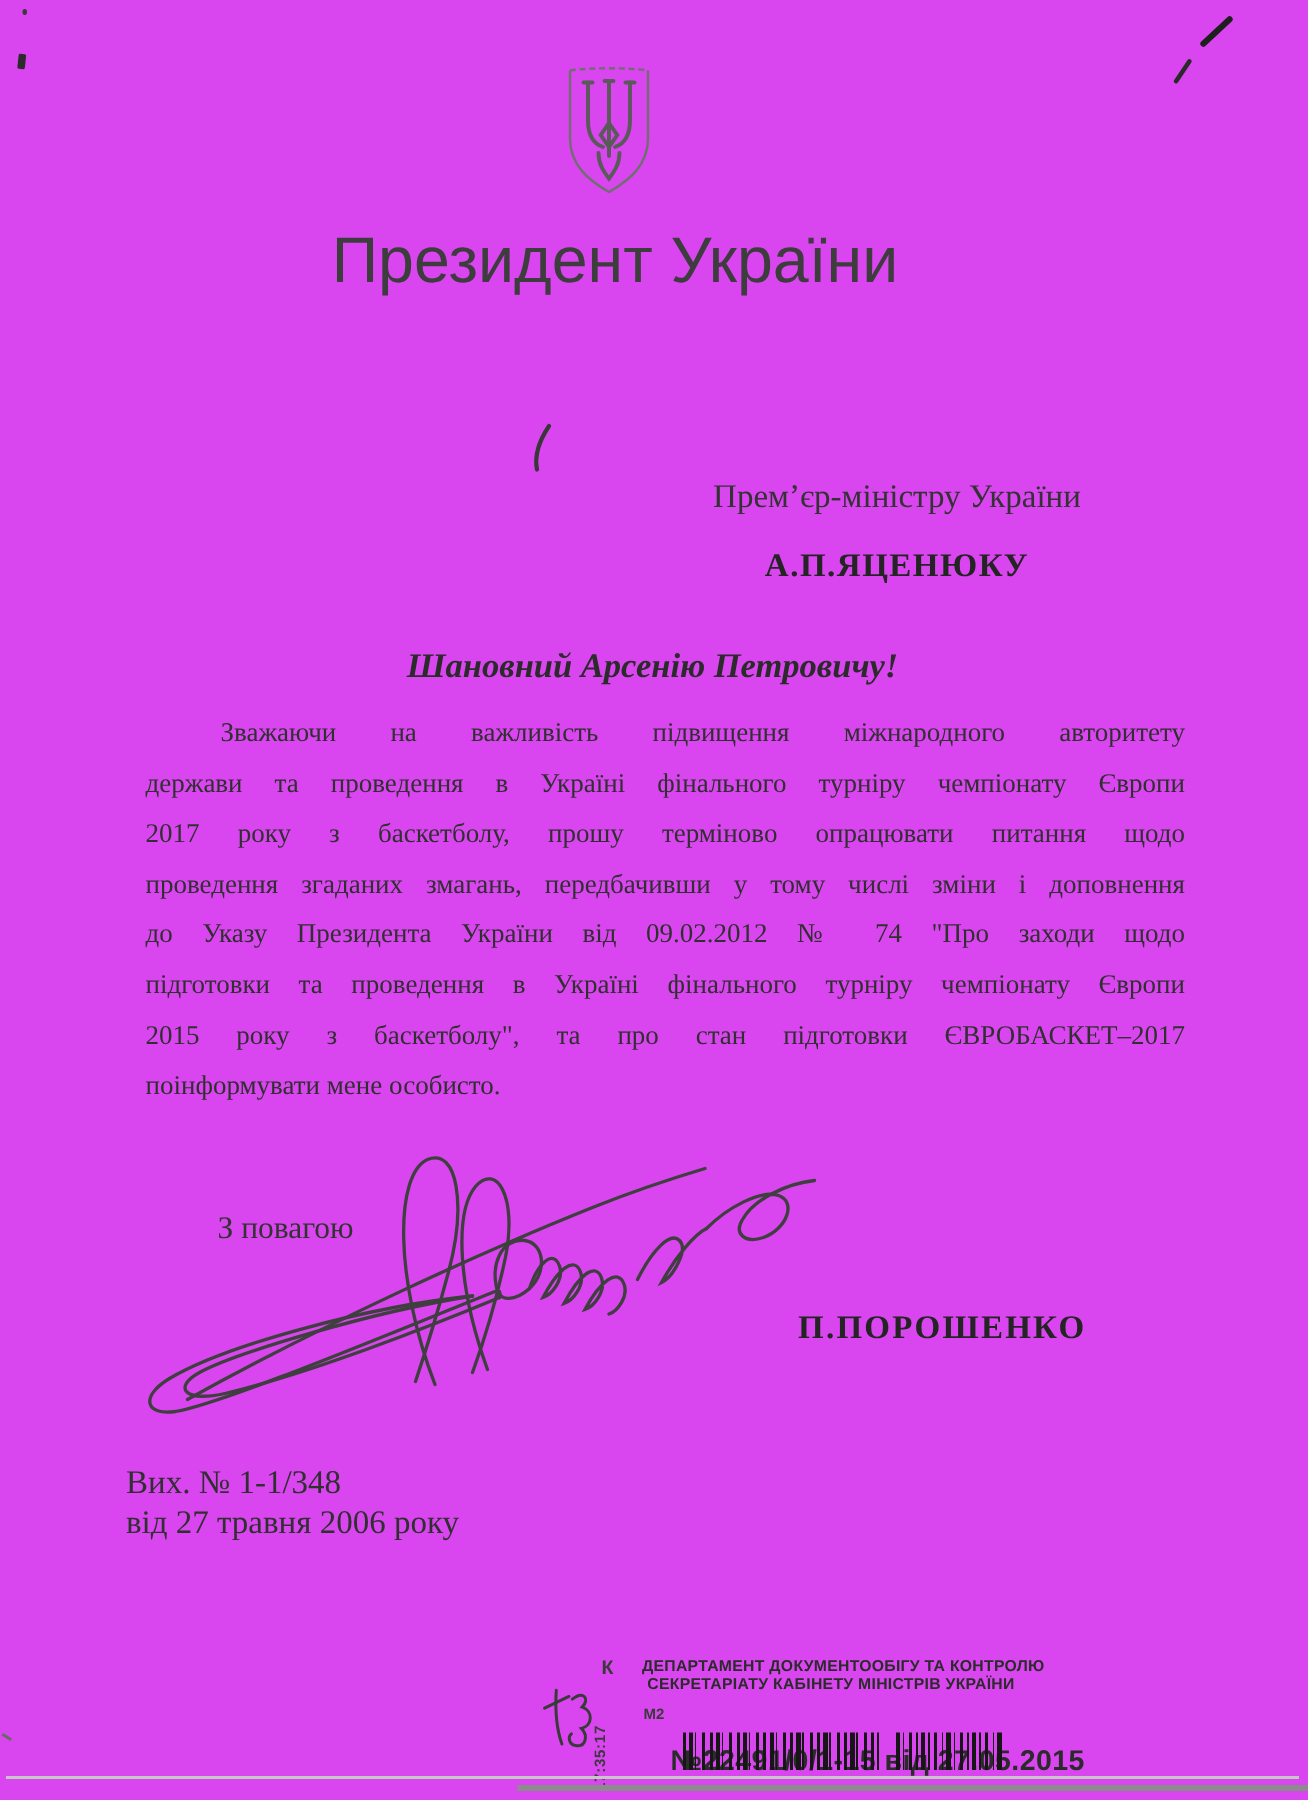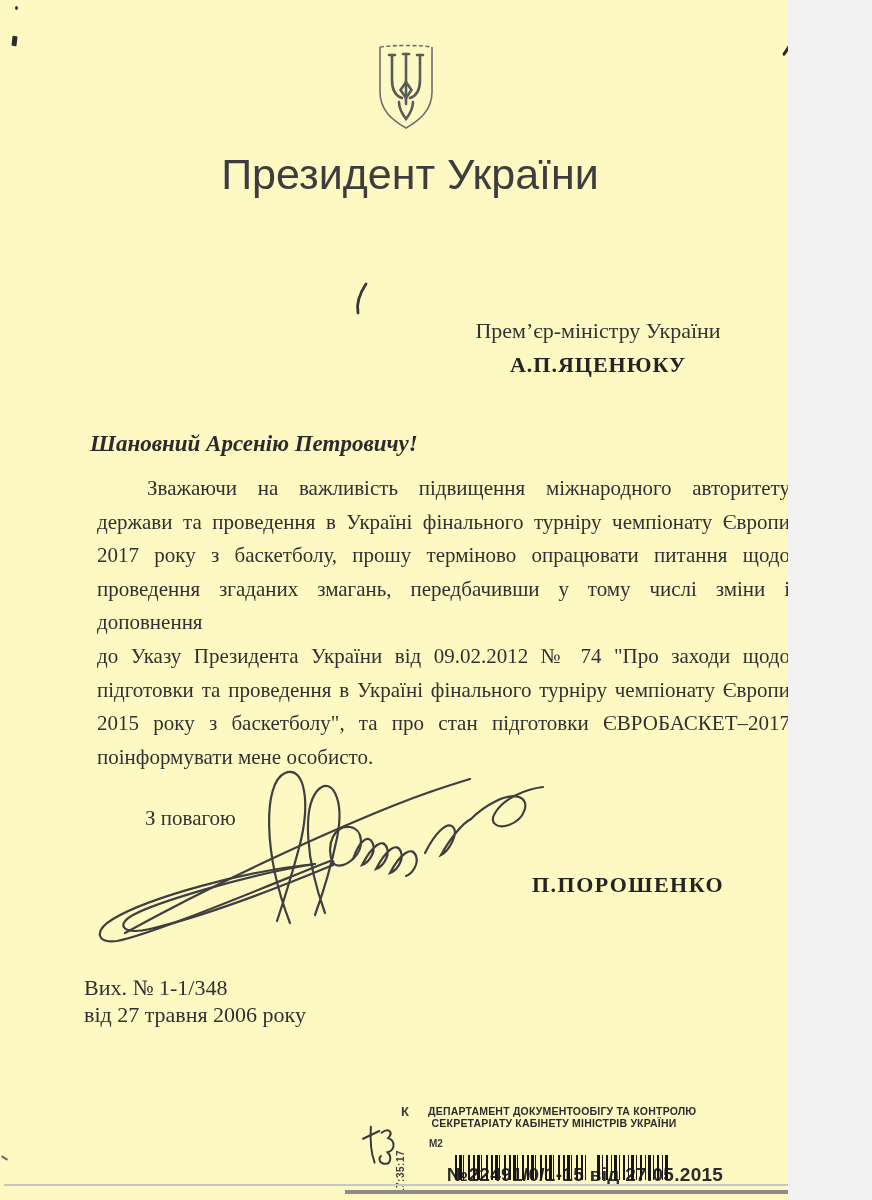--- a/index.html
+++ b/index.html
@@ -3,55 +3,55 @@
 <meta charset="utf-8">
 <style>
   html, body { margin: 0; padding: 0; }
   body {
     width: 872px; height: 1200px;
     background: #f2f2f2;
     font-family: "Liberation Serif", serif;
   }
   .page {
     position: relative;
-    width: 788px; height: 1200px;
-    background: #fef9c3;
+    width: 872px; height: 1200px;
+    background: #d946ef;
     overflow: hidden;
     color: #2f2f2f;
   }
   .abs { position: absolute; }
 
   
   .coat-of-arms { left: 374px; top: 40px; }
   .org-title {
     left: 150px; top: 150px; width: 520px;
     text-align: center;
     font-family: "Liberation Sans", sans-serif;
     font-size: 43px; font-weight: 400;
     color: #3d3d3d;
     white-space: nowrap;
   }
 
   
   .addressee { left: 448px; top: 318px; width: 300px; text-align: center; }
   .addressee-position { font-size: 22px; color: #333; }
-  .addressee-name { margin-top: 8px; font-size: 22px; font-weight: 700; letter-spacing: 1px; color: #242424; }
+  .addressee-name { margin-top: 20px; font-size: 22px; font-weight: 700; letter-spacing: 1px; color: #242424; }
 
   
   .salutation {
     left: 90px; top: 431px; width: 690px;
-    text-align: left;
+    text-align: center;
     font-size: 23px; font-weight: 700; font-style: italic;
     color: #2b2b2b;
   }
 
   
   .letter-body {
     left: 97px; top: 472px; width: 693px;
-    font-size: 21px; line-height: 33.6px;
+    font-size: 18px; line-height: 33.6px;
     color: #303030;
   }
   .body-line { text-align: justify; text-align-last: justify; white-space: normal; }
   .body-line.first { text-indent: 50px; }
   .body-line.last { text-align-last: left; }
 
   
   .valediction { left: 145px; top: 806px; font-size: 21px; color: #333; }
   .signature-svg { left: 95px; top: 763px; }
   .signatory {

